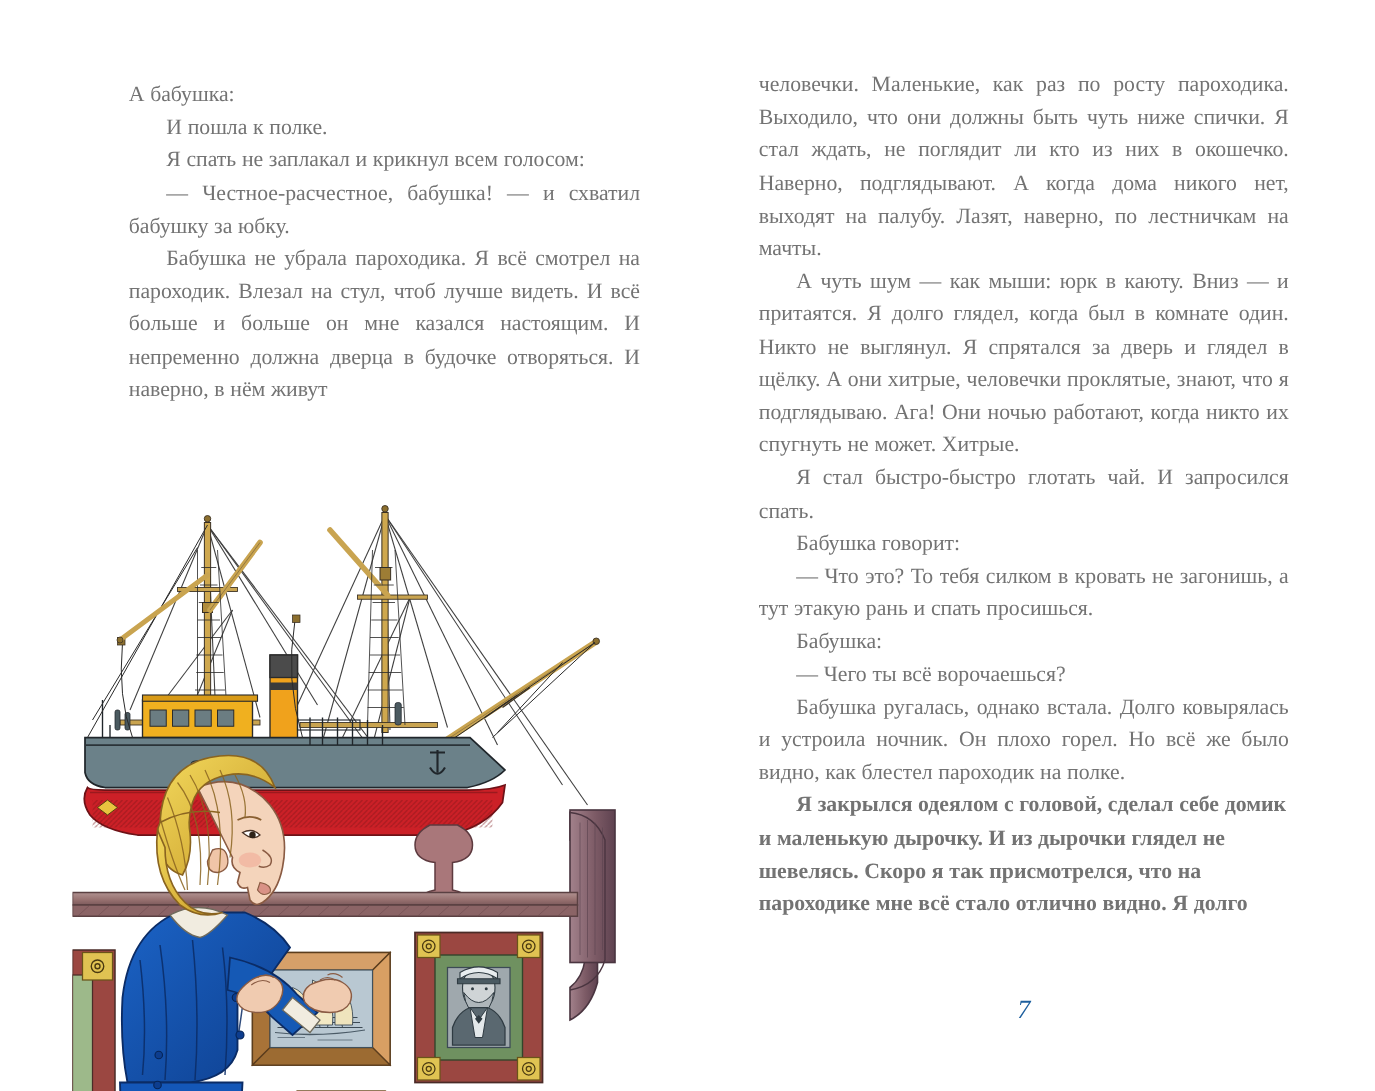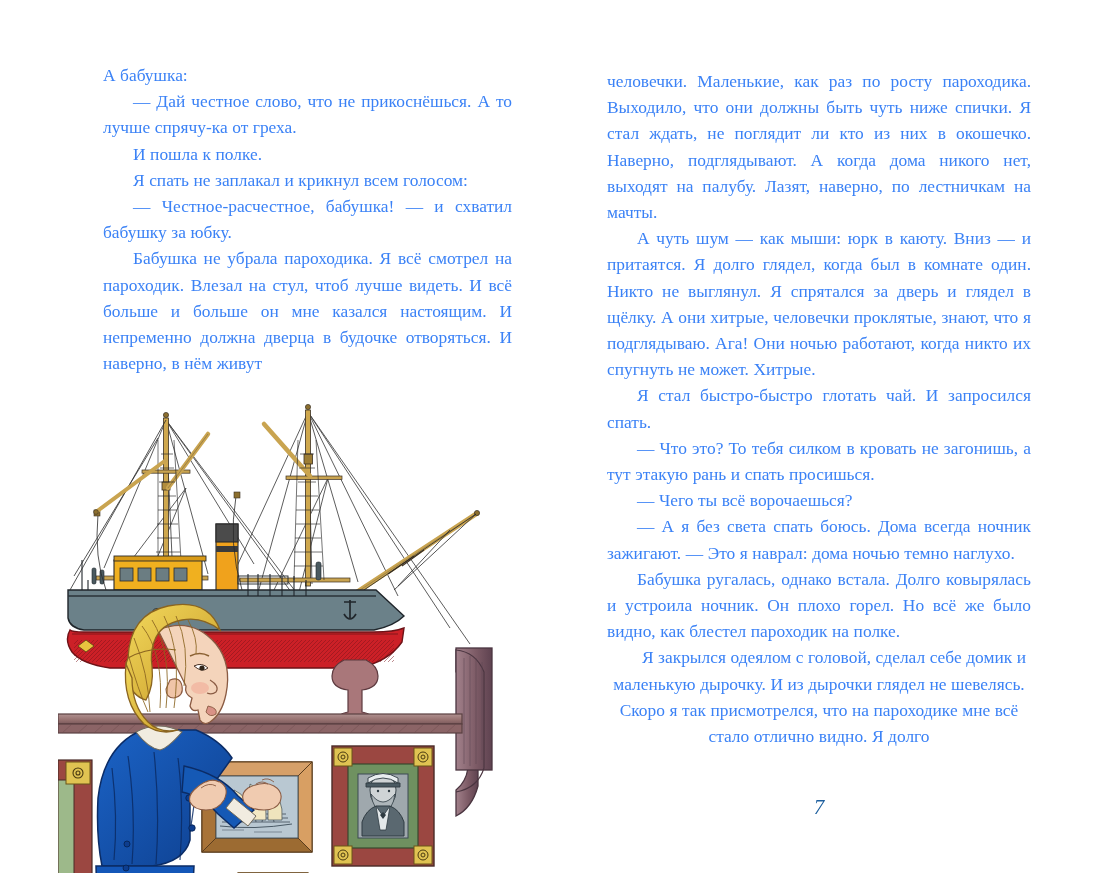--- a/index.html
+++ b/index.html
@@ -10,31 +10,31 @@
     overflow:hidden;
     position:relative;
   }
   .page{position:absolute;inset:0;}
 
   
   .col{
     position:absolute;
     font-size:17.4px;
     line-height:26.2px;
-    color:#3b82f6;
+    color:#737373;
     text-align:justify;
     text-justify:inter-word;
     -webkit-hyphens:none;hyphens:none;
     word-spacing:0.2px;
   }
   .col-left{left:103px;top:62px;width:409px;}
-  .col-right{left:607px;top:68px;width:424px;}
+  .col-right{left:607px;top:54px;width:424px;}
   .col p{margin:0;text-indent:30px;}
   .col p.noind{text-indent:0;}
-  .col p.last{text-align:center;}
+  .col p.last{text-align:left;font-weight:bold;}
 
   
   .page-num{
     position:absolute;
     left:607px;width:424px;
     top:795px;
     text-align:center;
     font-size:21px;
     font-style:italic;
     color:#1d5f9e;
@@ -45,34 +45,34 @@
   .illo{position:absolute;left:58px;top:328px;width:470px;height:545px;}
   .illo svg{display:block;width:100%;height:100%;}
 </style>
 </head>
 <body>
 
 <div class="page">
 
   <div class="col col-left">
     <p class="noind">А бабушка:</p>
-    <p>— Дай честное слово, что не прикоснёшься. А то лучше спрячу‑ка от греха.</p>
     <p>И пошла к полке.</p>
     <p>Я спать не заплакал и крикнул всем голосом:</p>
     <p>— Честное‑расчестное, бабушка! — и схватил бабушку за юбку.</p>
     <p>Бабушка не убрала пароходика. Я всё смотрел на пароходик. Влезал на стул, чтоб лучше видеть. И всё больше и больше он мне казался настоящим. И непременно должна дверца в будочке отворяться. И наверно, в нём живут</p>
   </div>
 
   <div class="col col-right">
     <p class="noind">человечки. Маленькие, как раз по росту пароходика. Выходило, что они должны быть чуть ниже спички. Я стал ждать, не поглядит ли кто из них в окошечко. Наверно, подглядывают. А когда дома никого нет, выходят на палубу. Лазят, наверно, по лестничкам на мачты.</p>
     <p>А чуть шум — как мыши: юрк в каюту. Вниз — и притаятся. Я долго глядел, когда был в комнате один. Никто не выглянул. Я спрятался за дверь и глядел в щёлку. А они хитрые, человечки проклятые, знают, что я подглядываю. Ага! Они ночью работают, когда никто их спугнуть не может. Хитрые.</p>
     <p>Я стал быстро‑быстро глотать чай. И запросился спать.</p>
+    <p>Бабушка говорит:</p>
     <p>— Что это? То тебя силком в кровать не загонишь, а тут этакую рань и спать просишься.</p>
+    <p>Бабушка:</p>
     <p>— Чего ты всё ворочаешься?</p>
-    <p>— А я без света спать боюсь. Дома всегда ночник зажигают. — Это я наврал: дома ночью темно наглухо.</p>
     <p>Бабушка ругалась, однако встала. Долго ковырялась и устроила ночник. Он плохо горел. Но всё же было видно, как блестел пароходик на полке.</p>
     <p class="last">Я закрылся одеялом с головой, сделал себе домик и маленькую дырочку. И из дырочки глядел не шевелясь. Скоро я так присмотрелся, что на пароходике мне всё стало отлично видно. Я долго</p>
   </div>
 
   <div class="page-num">7</div>
 
   <div class="illo">
   <svg viewBox="0 0 470 545" xmlns="http://www.w3.org/2000/svg">
     <defs>
       <linearGradient id="hairG" x1="0" y1="0" x2="1" y2="1">

